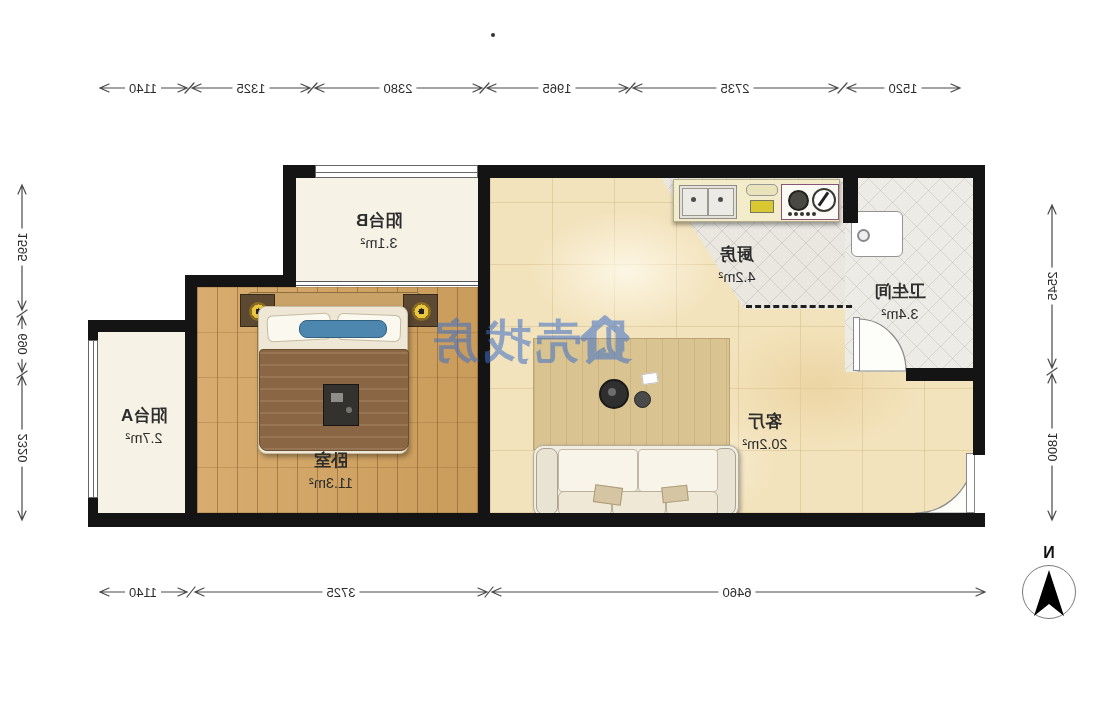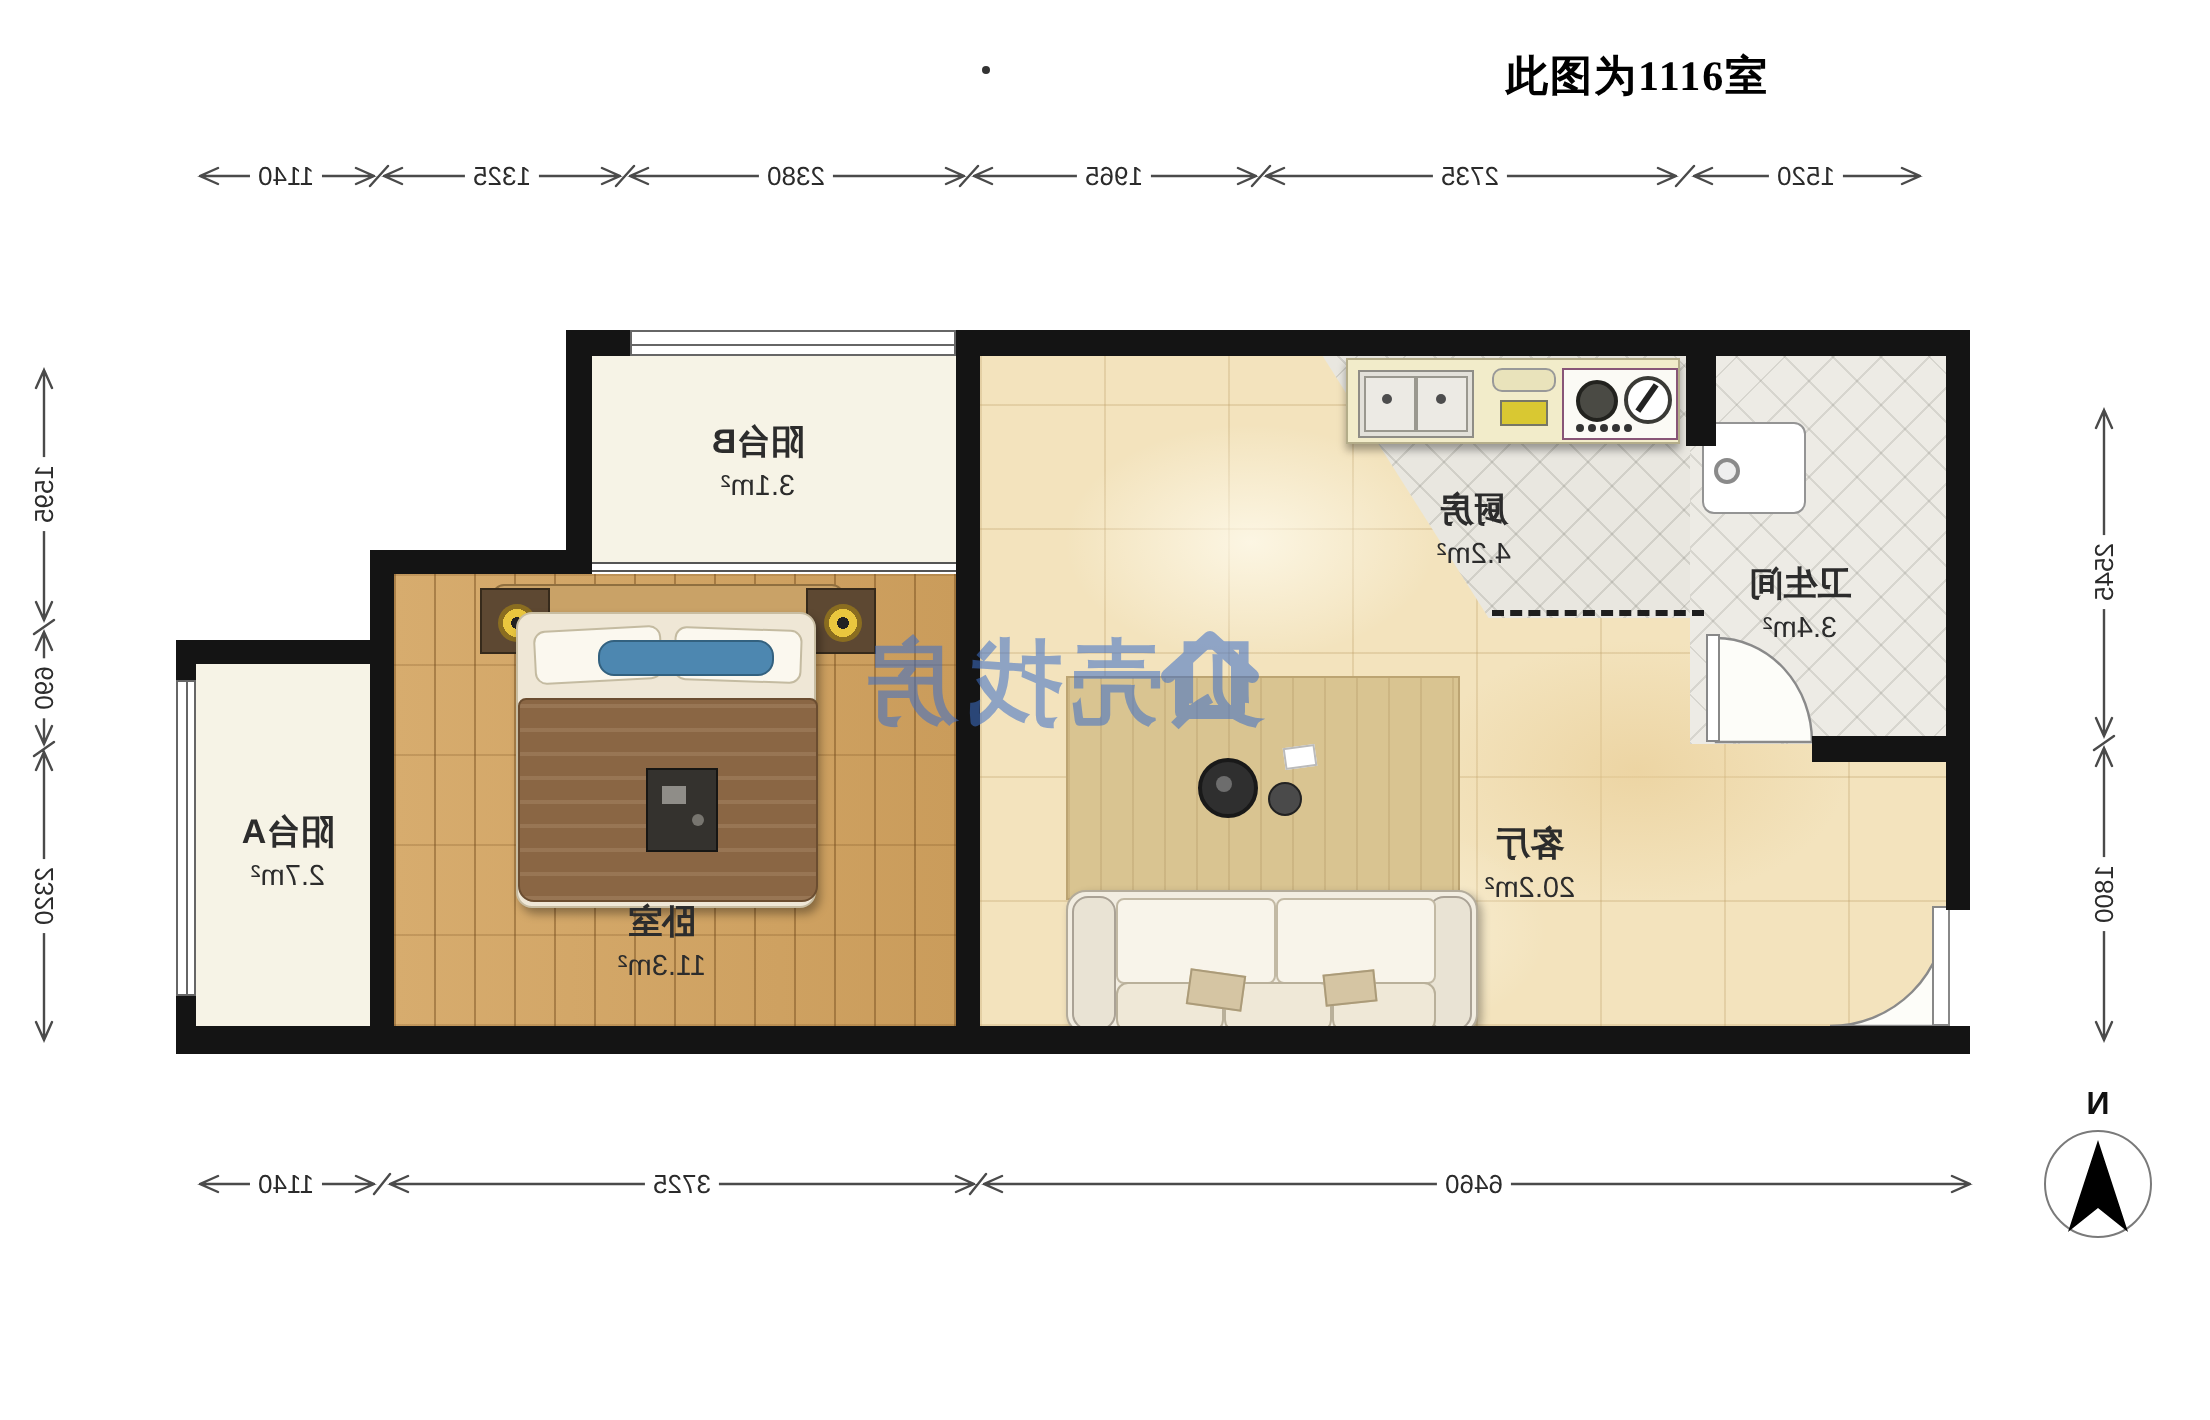--- a/index.html
+++ b/index.html
@@ -128,21 +128,20 @@
   #compass-n{position:absolute;left:1049px;top:553px;transform:translate(-50%,-50%) scaleX(-1);
        font-size:16px;font-weight:700;color:#111;}
   svg{position:absolute;left:0;top:0;}
   .z10{z-index:10}.z15{z-index:15}.z20{z-index:20}.z40{z-index:40}
 </style>
 </head>
 <body>
 
 <div id="canvas">
 
-  <div id="title">此图为1116室</div>
   <div id="stray-dot"></div>
 
   <div class="floor" id="floor-living"></div>
   <div class="floor" id="floor-kitchen"></div>
   <div class="floor" id="floor-bath"></div>
   <div class="floor" id="floor-bedroom"></div>
   <div class="floor" id="floor-balcony-b"></div>
   <div class="floor" id="floor-balcony-a"></div>
 
   <div class="furn z15" id="counter">

